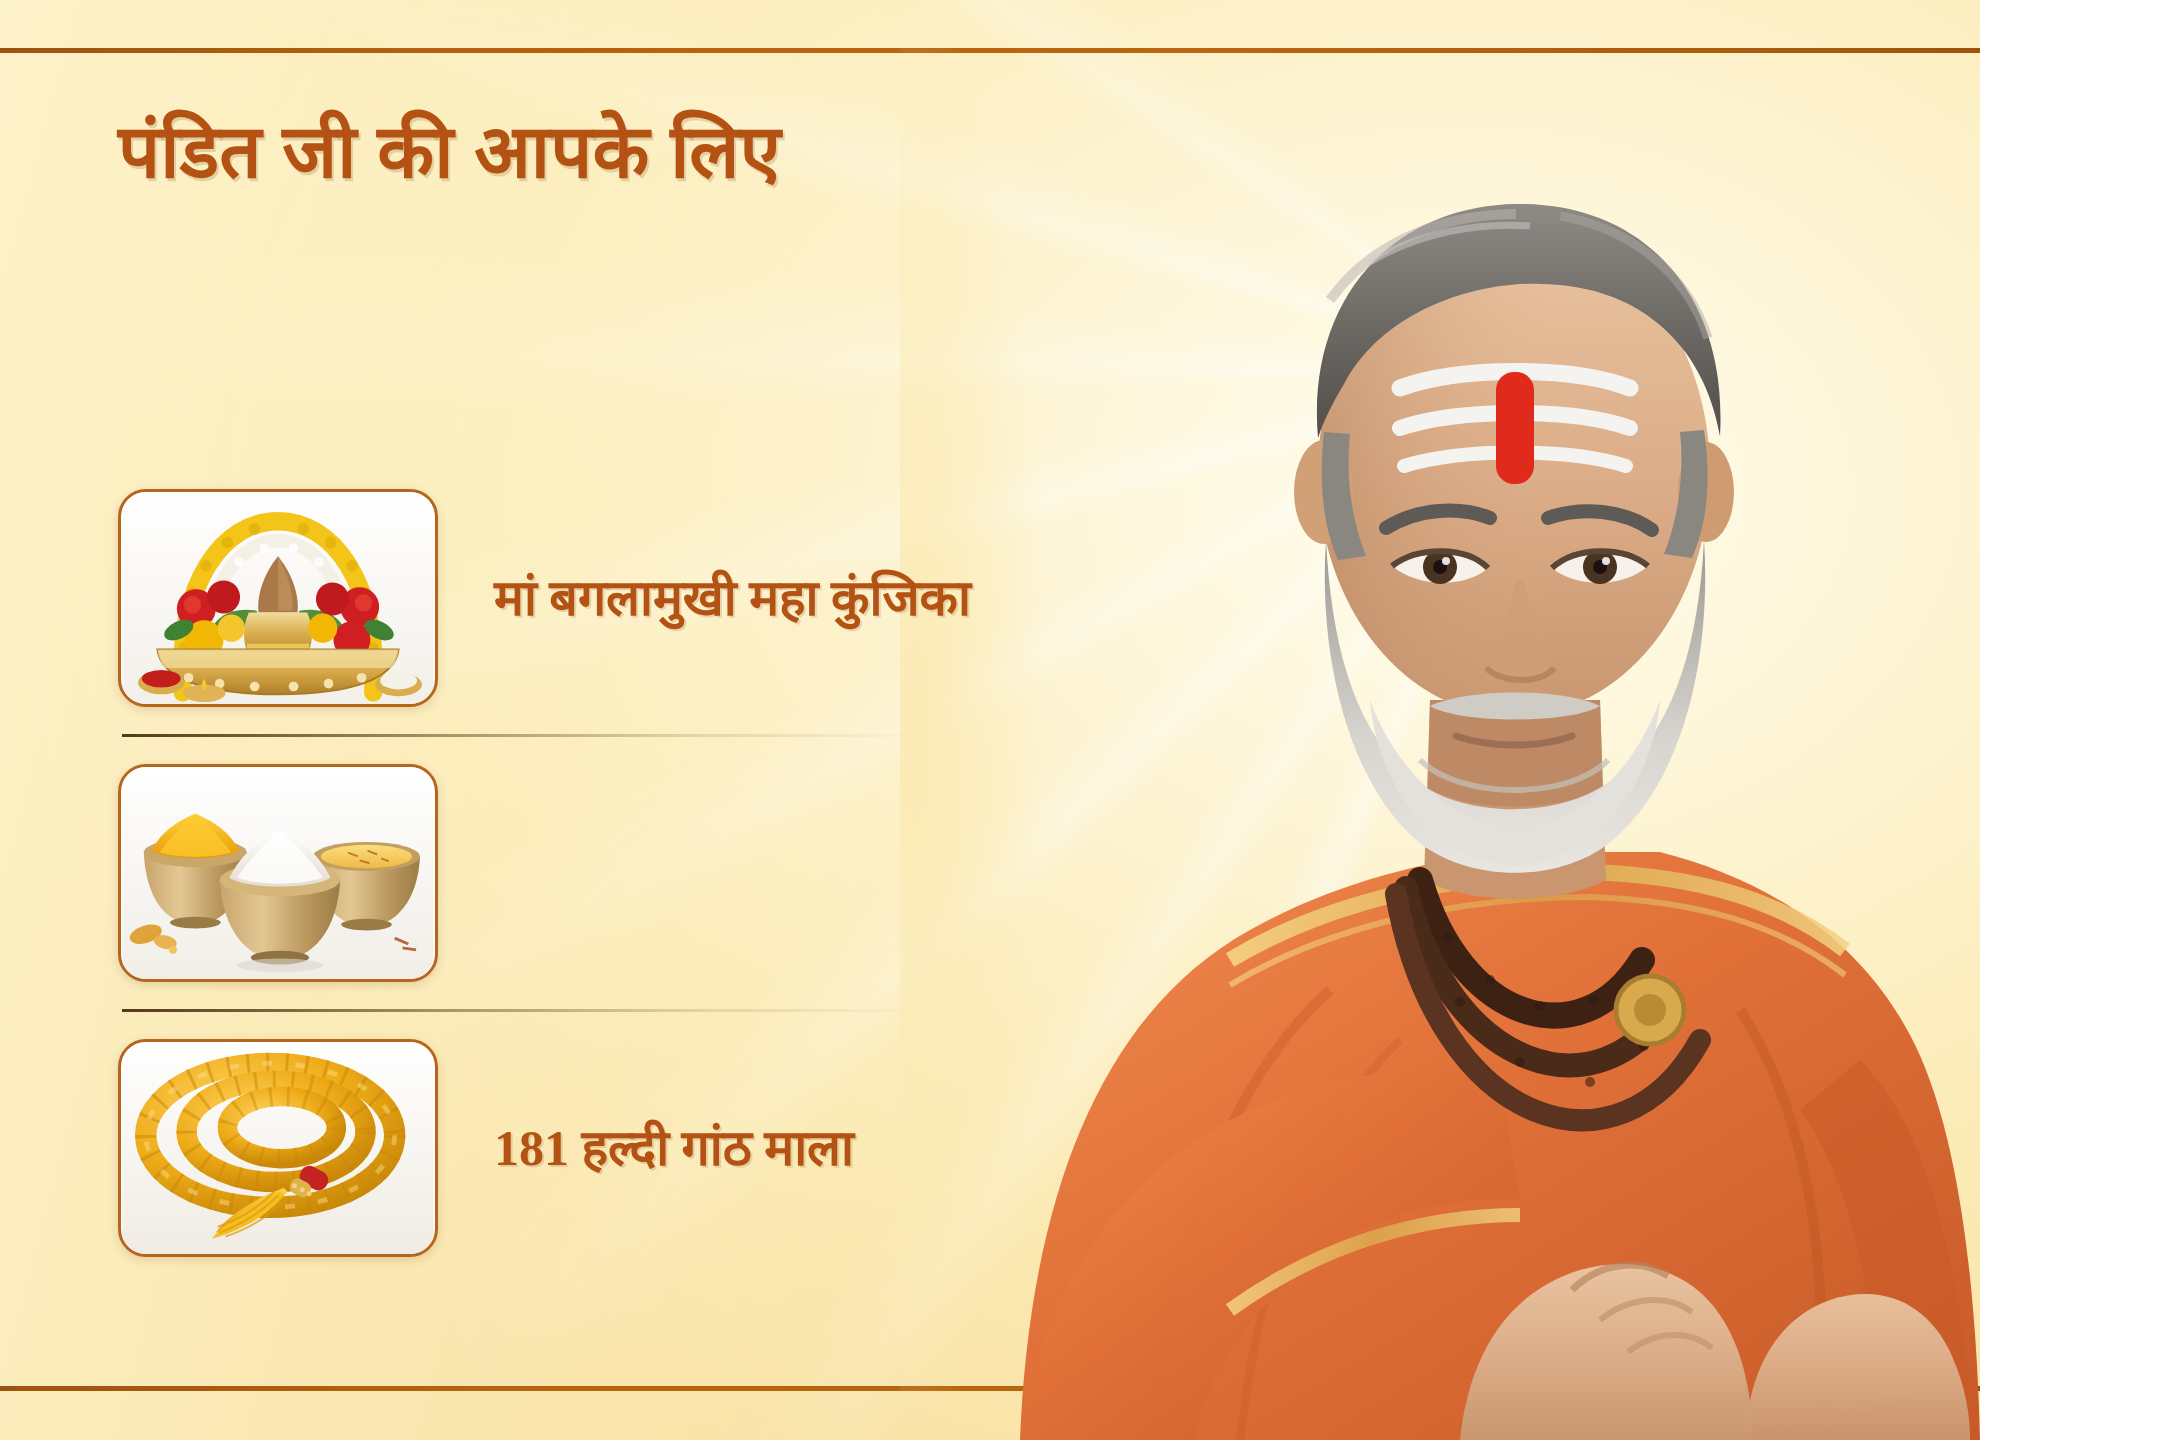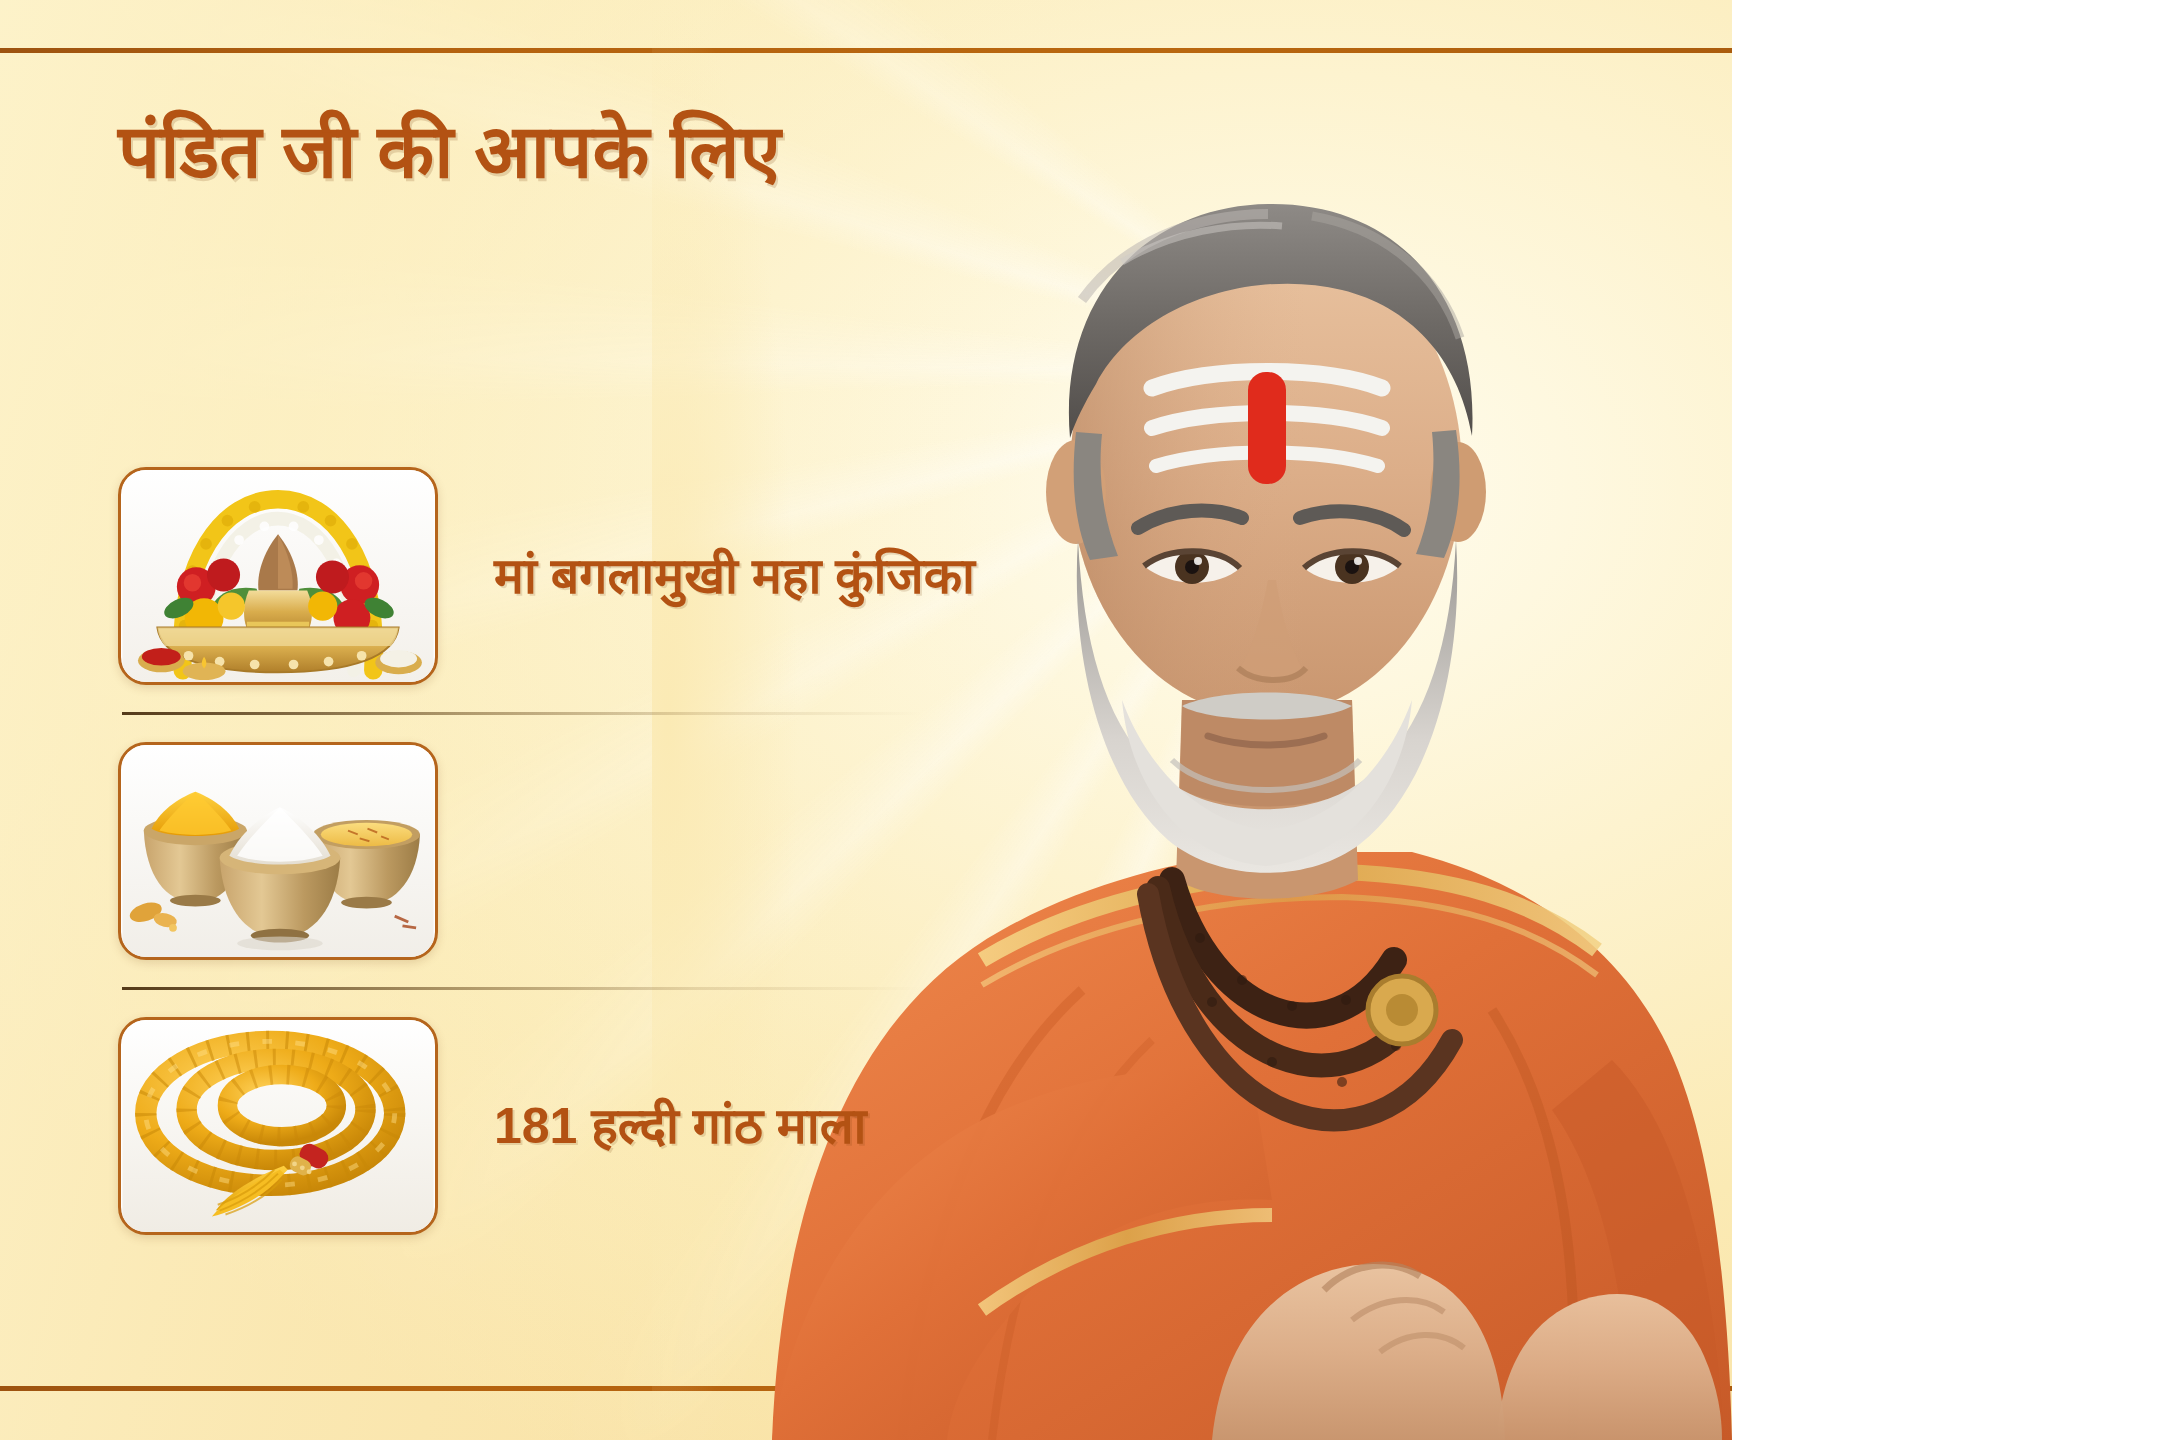--- a/index.html
+++ b/index.html
@@ -3,21 +3,21 @@
 <meta charset="utf-8">
 <title>Pandit Ji Recommendation Card</title>
 <style>
   * { margin:0; padding:0; box-sizing:border-box; }
   html,body{
     width:2160px; height:1440px;
     font-family:"Liberation Sans","DejaVu Sans",sans-serif;
     overflow:hidden;
   }
   .stage{
-    position:relative; width:1732px; height:1440px;
+    position:relative; width:1980px; height:1440px;
     background:#5eead4;
     overflow:hidden;
   }
   
   .bg-base{
     position:absolute; inset:0;
     background:
       radial-gradient(ellipse 1500px 1100px at 74% 34%, #fffdf0 0%, #fdf3cf 38%, #fbeab4 70%, #f9e2a5 100%);
   }
   .bg-sun{
@@ -73,21 +73,21 @@
     color:#b35213;
     font-weight:700;
     font-size:74px;
     line-height:1.14;
     letter-spacing:.2px;
     text-shadow:2px 3px 0 rgba(120,60,10,.18);
   }
   .headline .l2{ display:block; }
 
   
-  .list{ position:absolute; left:118px; top:440px; width:1090px; }
+  .list{ position:absolute; left:118px; top:462px; width:1090px;font-family:Liberation Serif, serif; }
   .row{
     position:relative;
     display:flex;
     align-items:center;
     gap:56px;
     height:272px;
   }
   .divider{
     position:relative;
     height:3px;

